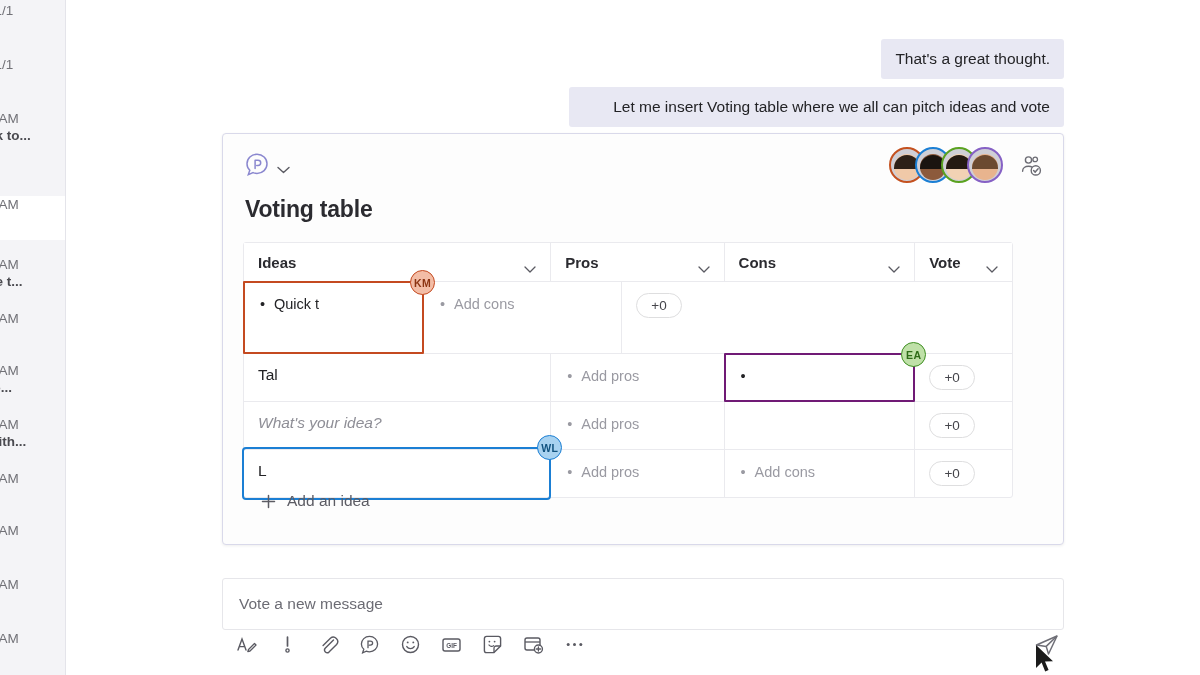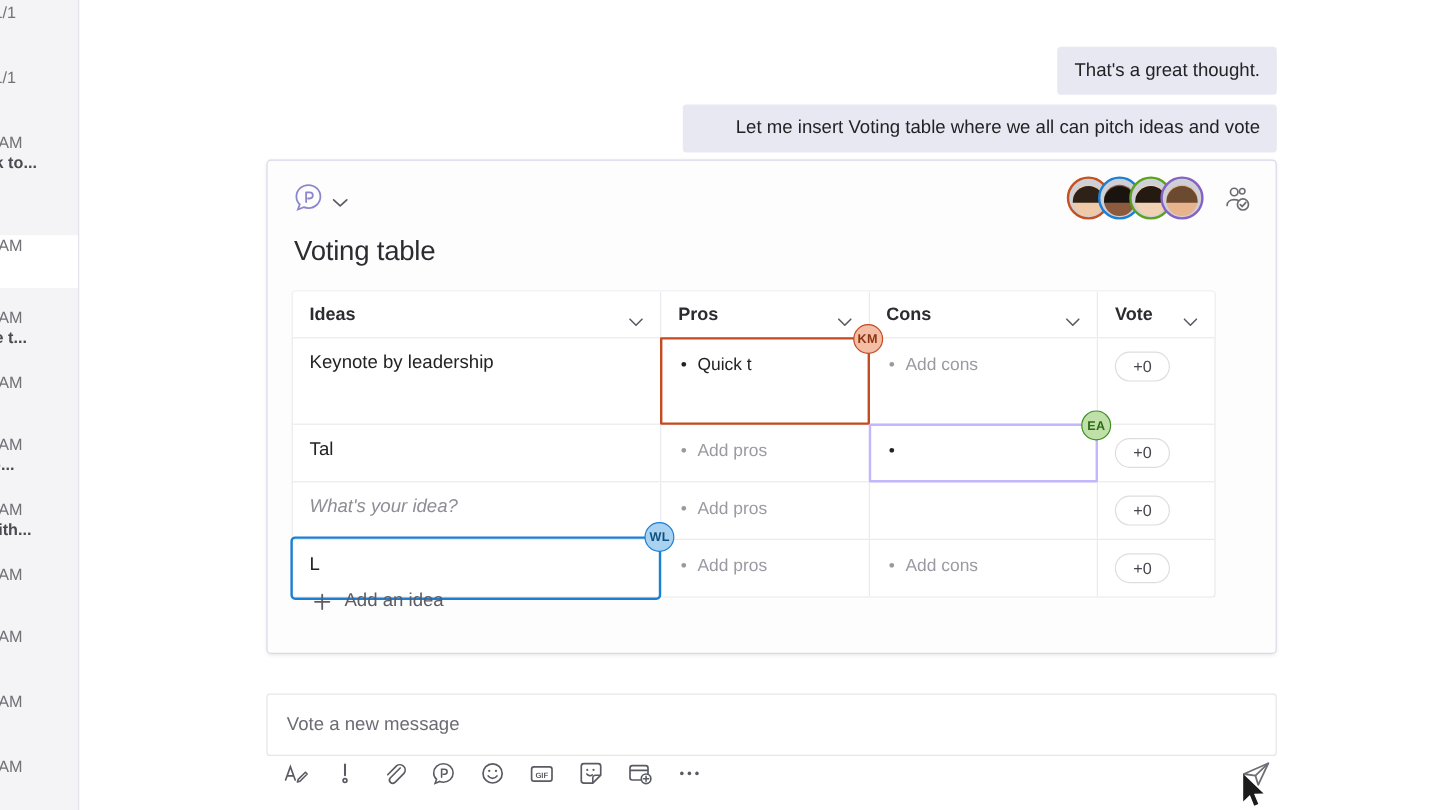--- a/index.html
+++ b/index.html
@@ -121,21 +121,21 @@
   .people-check {
     position: absolute;
     right: 20px; top: 21px;
     width: 24px; height: 22px;
   }
 
   .card-title {
     position: absolute;
     left: 22px; top: 62px;
     font-size: 23px;
-    font-weight: normal;
+    font-weight: bold;
     color: #2b2b30;
     letter-spacing: -0.2px;
   }
 
   
   .vtable {
     position: absolute;
     left: 20px; top: 108px;
     width: 770px;
     background: #ffffff;
@@ -218,21 +218,21 @@
     position: absolute;
     pointer-events: none;
     border-radius: 1px;
   }
   .hl-km {
     left: -1px; top: -1px; right: -1px; bottom: -1px;
     border: 2px solid #c44a20;
   }
   .hl-ea {
     left: -1px; top: -1px; right: -1px; bottom: -1px;
-    border: 2px solid #c4b5fd;
+    border: 2px solid #701a75;
   }
   .hl-wl {
     left: -2px; top: -3px; right: -1px; bottom: -3px;
     border: 2px solid #1b7fd4;
     border-radius: 4px;
   }
   .pbadge {
     position: absolute;
     width: 25px; height: 25px;
     border-radius: 50%;
@@ -435,23 +435,20 @@
           </div>
           <div class="vcell c-vote">
             <span class="hlabel">Vote</span>
             <span class="chev-col"><svg viewBox="0 0 12 7" width="12" height="7">
                 <path d="M1 1 L6 6 L11 1" fill="none" stroke="#5a5a62" stroke-width="1.3" stroke-linecap="round" stroke-linejoin="round"></path>
               </svg></span>
           </div>
         </div>
       <div id="vbody">
           <div class="vrow r-tall">
-            <div class="vcell c-ideas">
-              <div class="idea-text">Keynote by leadership</div>
-            </div>
             <div class="vcell c-pros">
               <div class="bullet-line"><span class="dot">•</span><span>Quick t</span></div>
               <span class="hl hl-km">
                 <span class="pbadge pb-km">KM</span>
               </span>
             </div>
             <div class="vcell c-cons">
               <div class="bullet-ph"><span class="dot">•</span><span>Add cons</span></div>
             </div>
             <div class="vcell c-vote"><span class="vote-pill">+0</span></div>

